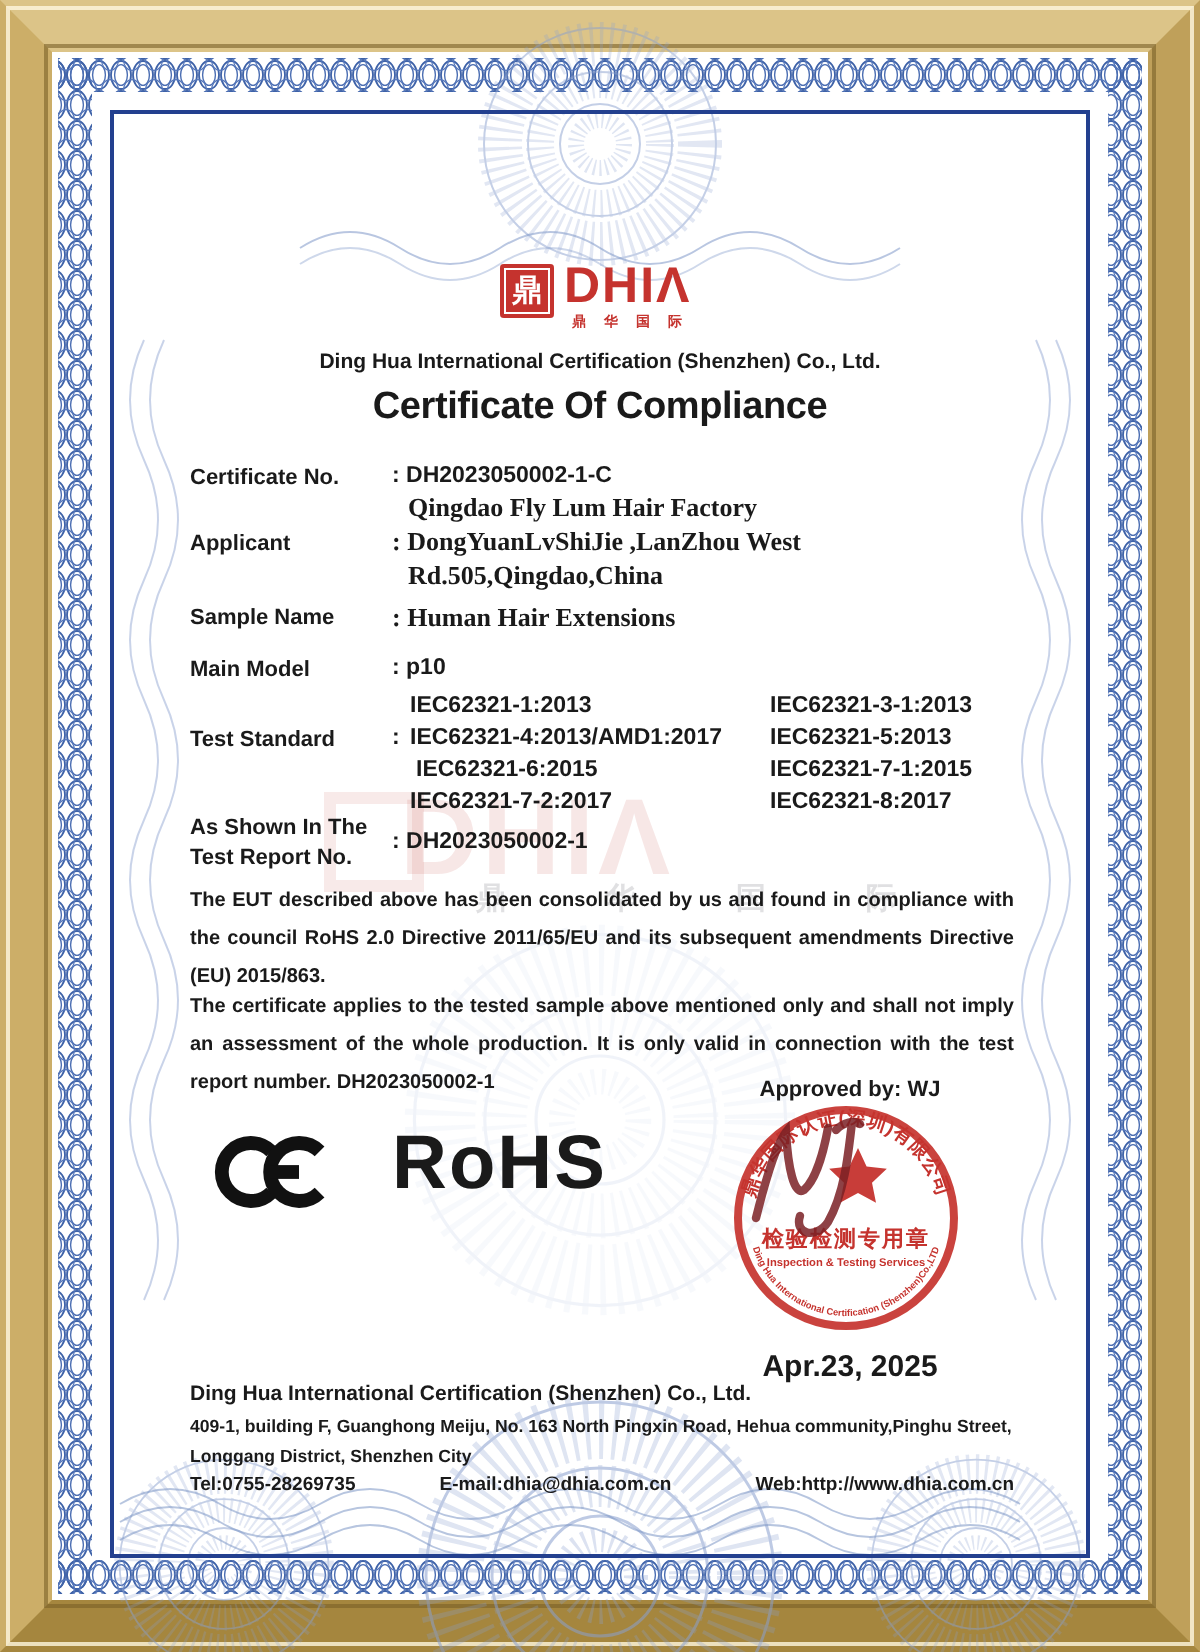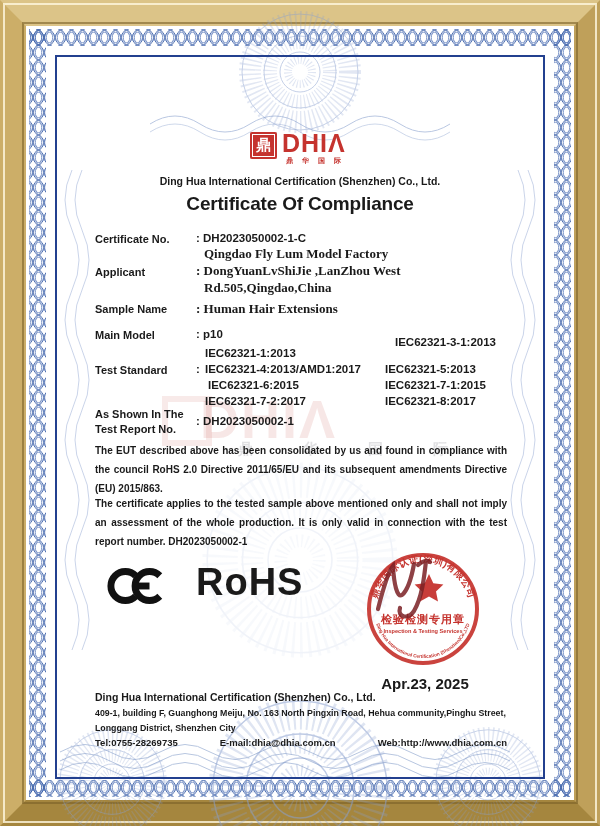--- a/index.html
+++ b/index.html
@@ -120,48 +120,49 @@
       <span class="logo-text">DHIΛ</span>
       <span class="logo-sub">鼎华国际</span>
     </div>
   </div>
   <div class="abs center" style="top:175px;font-size:10.5px;font-weight:bold;">Ding Hua International Certification (Shenzhen) Co., Ltd.</div>
   <div class="abs center title" style="top:193px;">Certificate Of Compliance</div>
 
   <div class="abs lbl" style="left:95px;top:233px;">Certificate No.</div>
   <div class="abs val" style="left:196px;top:232px;">: DH2023050002-1-C</div>
 
-  <div class="abs serif" style="left:204px;top:246px;">Qingdao Fly Lum Model Factory</div>
+  <div class="abs serif" style="left:204px;top:246px;">Qingdao Fly Lum Hair Factory</div>
   <div class="abs lbl" style="left:95px;top:266px;">Applicant</div>
   <div class="abs serif" style="left:196px;top:263px;">: DongYuanLvShiJie ,LanZhou West</div>
   <div class="abs serif" style="left:204px;top:280px;">Rd.505,Qingdao,China</div>
 
   <div class="abs lbl" style="left:95px;top:303px;">Sample Name</div>
   <div class="abs serif" style="left:196px;top:301px;">: Human Hair Extensions</div>
 
   <div class="abs lbl" style="left:95px;top:329px;">Main Model</div>
   <div class="abs val" style="left:196px;top:328px;">: p10</div>
 
   <div class="abs lbl" style="left:95px;top:364px;">Test Standard</div>
   <div class="abs val" style="left:196px;top:363px;">:</div>
   <div class="abs val" style="left:205px;top:347px;">IEC62321-1:2013</div>
   <div class="abs val" style="left:205px;top:363px;">IEC62321-4:2013/AMD1:2017</div>
   <div class="abs val" style="left:208px;top:379px;">IEC62321-6:2015</div>
   <div class="abs val" style="left:205px;top:395px;">IEC62321-7-2:2017</div>
-  <div class="abs val" style="left:385px;top:336px;margin-left:10px;">IEC62321-3-1:2013</div>
+  <div class="abs val" style="left:385px;top:347px;">IEC62321-3-1:2013</div>
   <div class="abs val" style="left:385px;top:363px;">IEC62321-5:2013</div>
   <div class="abs val" style="left:385px;top:379px;">IEC62321-7-1:2015</div>
   <div class="abs val" style="left:385px;top:395px;">IEC62321-8:2017</div>
 
   <div class="abs lbl" style="left:95px;top:408px;">As Shown In The</div>
   <div class="abs lbl" style="left:95px;top:423px;">Test Report No.</div>
   <div class="abs val" style="left:196px;top:415px;">: DH2023050002-1</div>
 
   <div class="abs body-par" style="left:95px;top:441px;">The EUT described above has been consolidated by us and found in compliance with the council RoHS 2.0 Directive 2011/65/EU and its subsequent amendments Directive (EU) 2015/863.</div>
   <div class="abs body-par" style="left:95px;top:494px;">The certificate applies to the tested sample above mentioned only and shall not imply an assessment of the whole production. It is only valid in connection with the test report number. DH2023050002-1</div>
+  <div class="abs" style="left:330px;top:539px;width:190px;text-align:center;font-size:11px;font-weight:bold;">Approved by: WJ</div>
 
   <svg class="abs" style="left:106px;top:566px;" width="58" height="40" viewBox="0 0 84 57">
     <g fill="none" stroke="#111" stroke-width="10">
       <path d="M42.9,13.6 A21,21 0 1 0 42.9,43.4"></path>
       <path d="M77.9,13.6 A21,21 0 1 0 77.9,43.4"></path>
       <path d="M42,28.5 H63"></path>
     </g>
   </svg>
 
   <div class="abs rohs" style="left:196px;top:561px;">RoHS</div>

